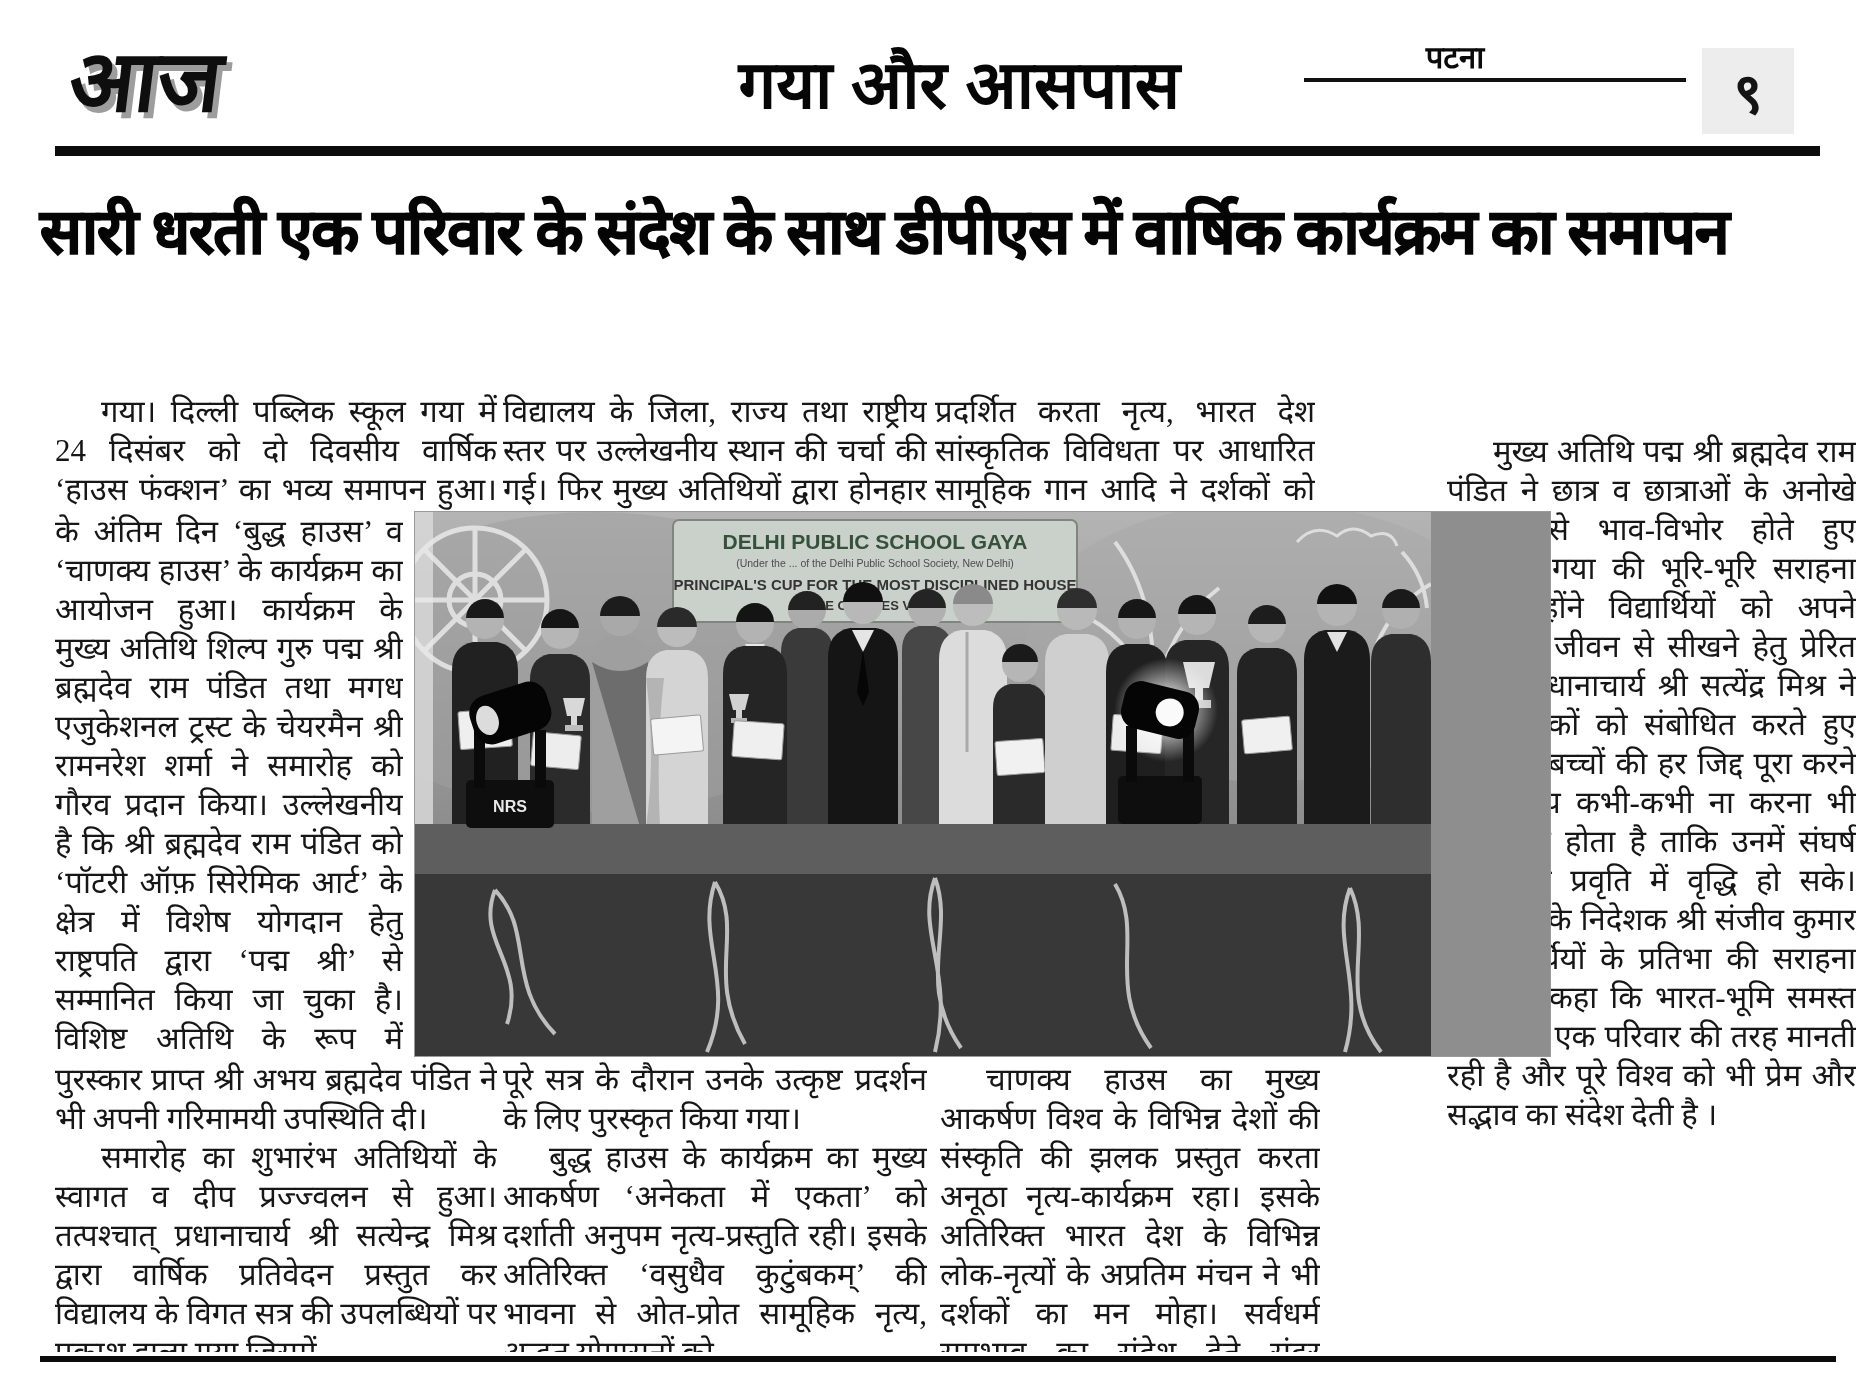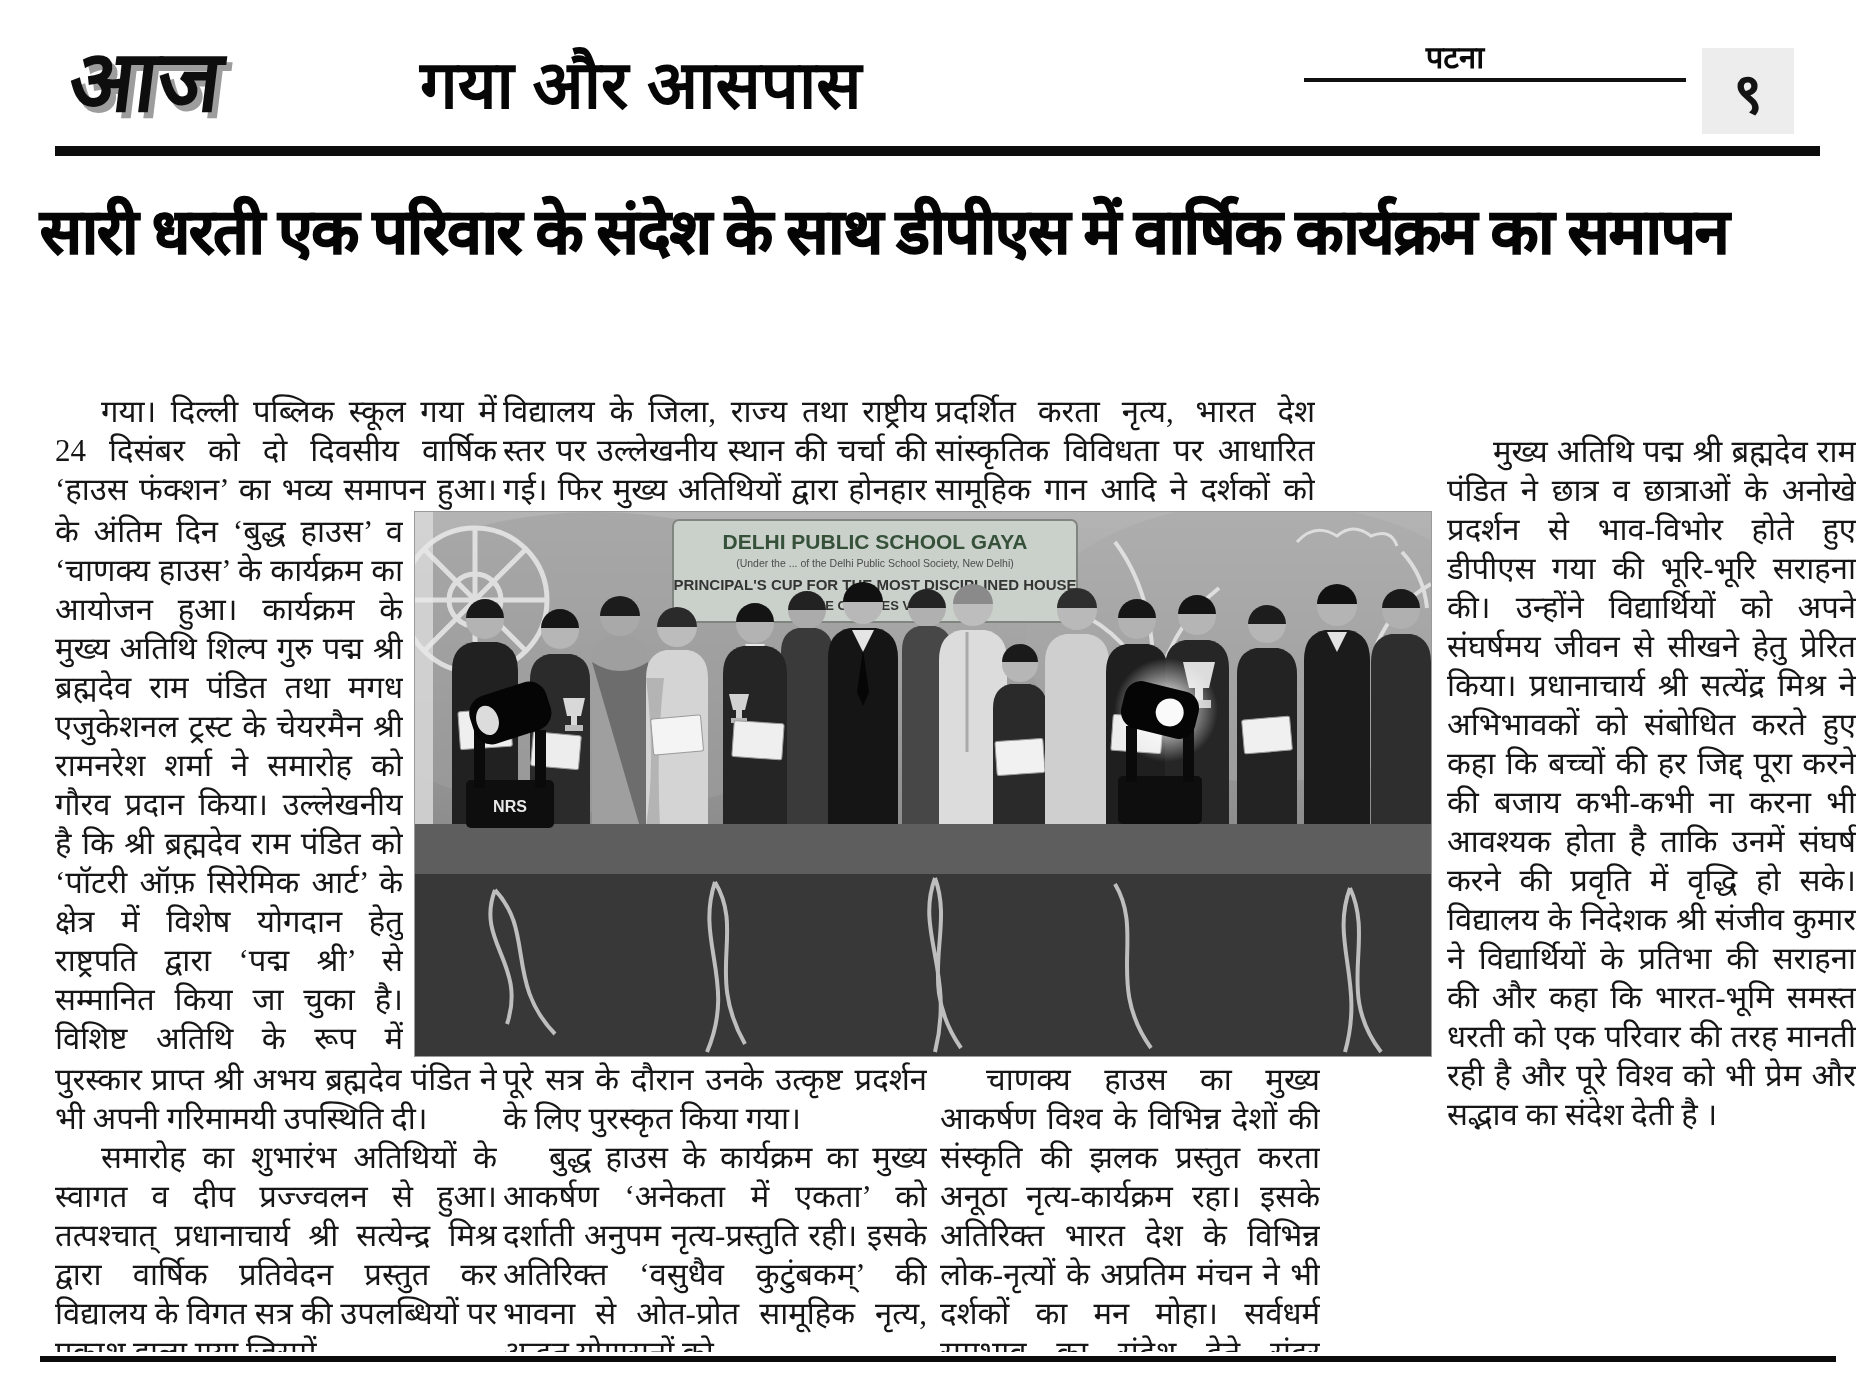--- a/index.html
+++ b/index.html
@@ -11,21 +11,21 @@
   }
   .abs { position:absolute; }
 
   
   .logo {
     left:70px; top:38px; font-size:86px; font-weight:bold; line-height:1;
     font-family:"DejaVu Serif", serif; color:#0e0e0e;
     transform:skewX(-7deg); text-shadow:6px 6px 0 #9d9d9d;
   }
   .section-title {
-    left:420px; top:48px; width:760px; text-align:left;
+    left:420px; top:48px; width:760px; text-align:right;
     font-size:67px; font-weight:bold; line-height:1.1;
     font-family:"Liberation Sans", sans-serif; color:#060606;
   }
   .mast-right {
     left:1224px; top:40px; width:462px; text-align:center;
     font-family:"Liberation Sans", sans-serif; color:#0a0a0a;
   }
   .mast-city { font-size:31px; font-weight:bold; line-height:1.15; }
   .mast-sep { height:4px; background:#111; margin:2px 0 4px 80px; }
   .mast-date { font-size:29px; }
@@ -58,21 +58,21 @@
   .c1c { left:55px;  top:1060px; width:442px; height:292px; }
   .c2a { left:503px; top:392px;  width:424px; height:118px; }
   .c3a { left:935px; top:392px;  width:380px; height:118px; }
   .c4l { left:1357px;top:395px;  width:290px; height:40px; text-align:left; }
   .c4m { left:1447px;top:432px;  width:409px; height:920px; }
   .c2b { left:503px; top:1060px; width:424px; height:292px; }
   .c3b { left:940px; top:1060px; width:380px; height:292px; }
 
   
   .photo {
-    left:415px; top:512px; width:1016px; height:544px;
+    left:415px; top:512px; width:1135px; height:544px;
     outline:1px solid #9a9a9a; background:#8e8e8e;
   }
   .photo svg { display:block; }
   .photo text { font-family:"Liberation Sans", sans-serif; }
 </style>
 </head>
 <body>
 
 <div class="page">
 

